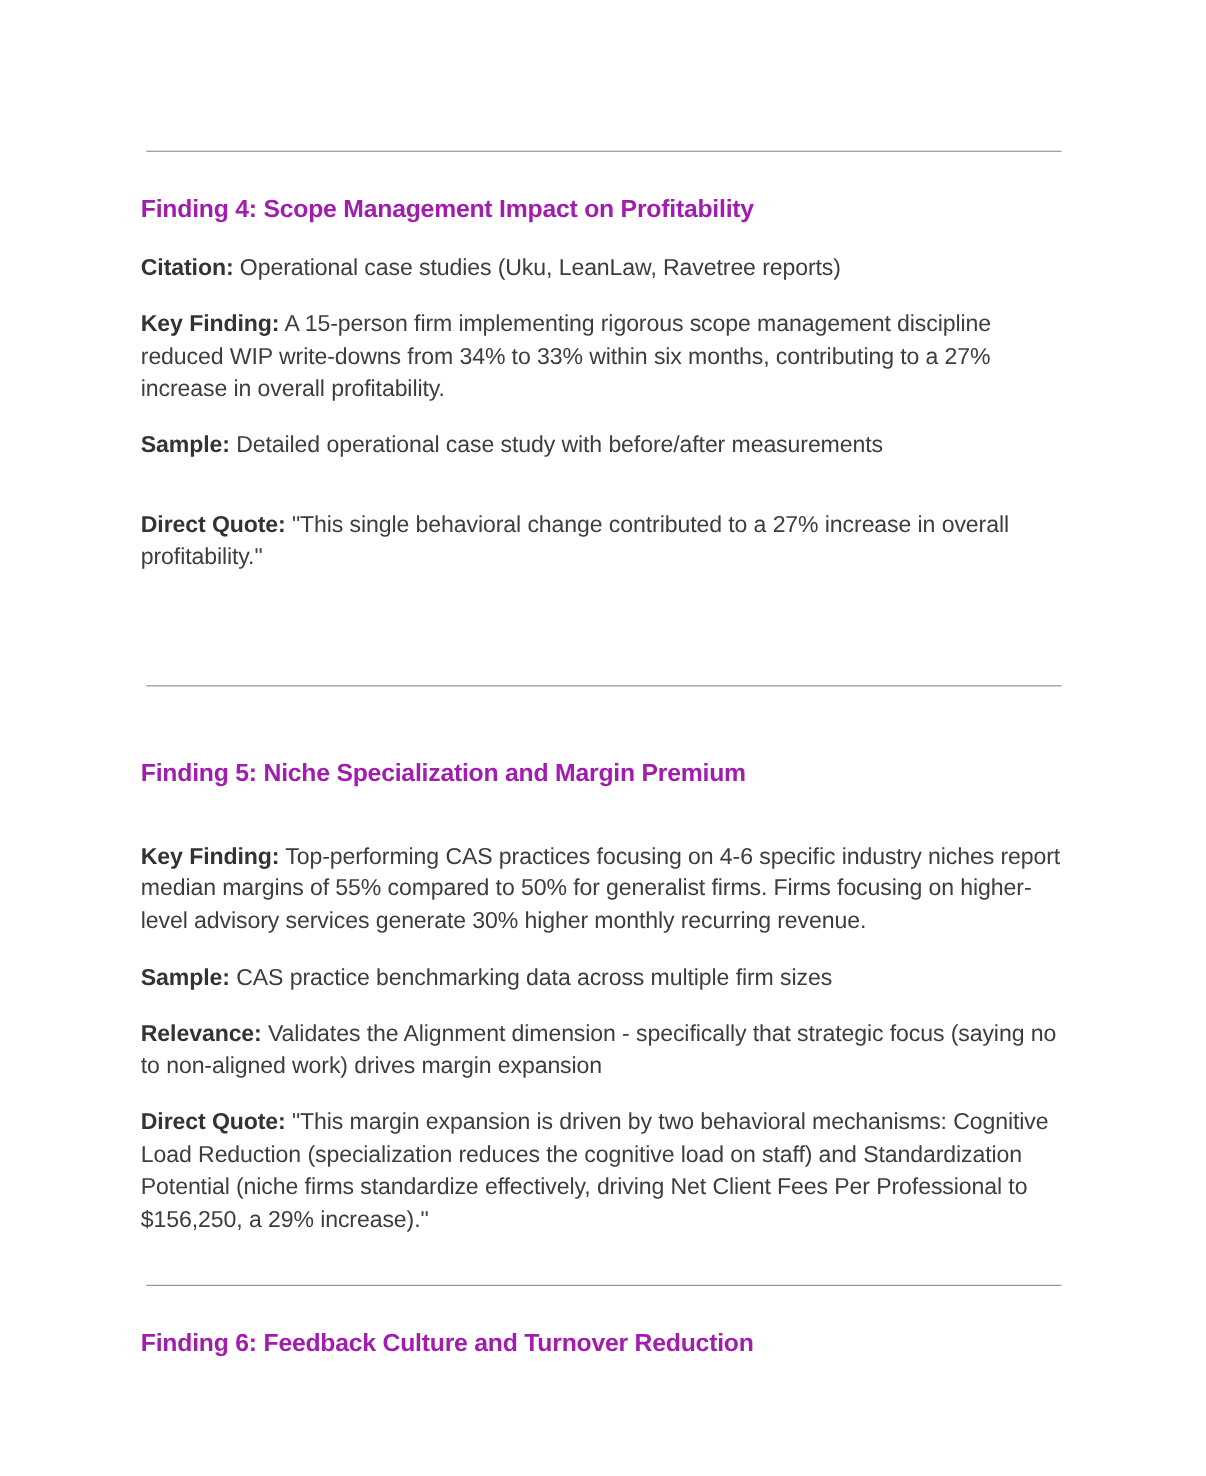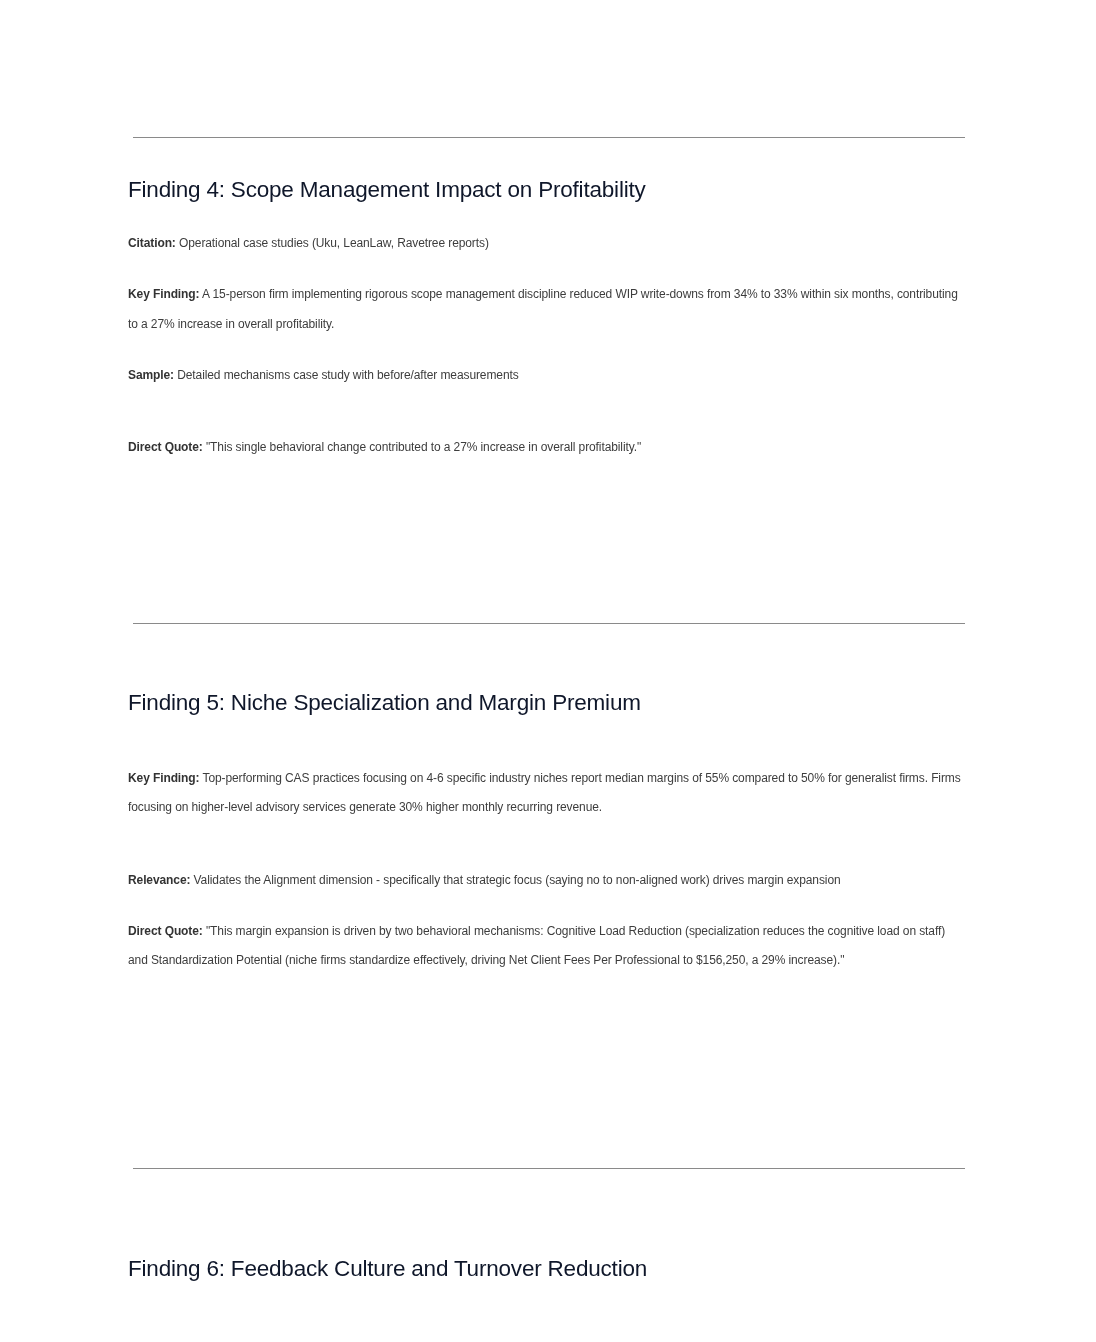--- a/index.html
+++ b/index.html
@@ -23,28 +23,28 @@
       border-top: 1px solid #8a8a8a;
     }
     .section {
       position: absolute;
       left: 128px;
       width: 838px;
     }
     h2 {
       margin: 0;
       font-size: 22.5px;
-      font-weight: normal;
-      color: #0f172a;
+      font-weight: bold;
+      color: #a21caf;
       letter-spacing: -0.2px;
       line-height: 28px;
     }
     p {
       margin: 0;
-      font-size: 12px;
+      font-size: 21px;
       line-height: 29.5px;
       color: #3d3d3d;
       letter-spacing: -0.1px;
     }
     p b {
       font-weight: bold;
       color: #333333;
     }
     .p-gap { height: 21.5px; }
     .h-gap { height: 25px; }
@@ -54,37 +54,38 @@
 
 <div class="rule" style="top:137px;"></div>
 
 <div class="section" style="top:176px;">
   <h2>Finding 4: Scope Management Impact on Profitability</h2>
   <div class="h-gap"></div>
   <p><b>Citation:</b> <span>Operational case studies (Uku, LeanLaw, Ravetree reports)</span></p>
   <div class="p-gap"></div>
   <p><b>Key Finding:</b> <span>A 15-person firm implementing rigorous scope management discipline reduced WIP write-downs from 34% to 33% within six months, contributing to a 27% increase in overall profitability.</span></p>
   <div class="p-gap"></div>
-  <p><b>Sample:</b> <span>Detailed mechanisms case study with before/after measurements</span></p>
+  <p><b>Sample:</b> <span>Detailed operational case study with before/after measurements</span></p>
   <div class="p-gap"></div>
   <div class="p-gap"></div>
   <p><b>Direct Quote:</b> <span>"This single behavioral change contributed to a 27% increase in overall profitability."</span></p>
 </div>
 
 <div class="rule" style="top:623px;"></div>
 
 <div class="section" style="top:689px;">
   <h2>Finding 5: Niche Specialization and Margin Premium</h2>
   <div class="h-gap"></div>
   <div class="p-gap"></div>
   <p><b>Key Finding:</b> <span>Top-performing CAS practices focusing on 4-6 specific industry niches report median margins of 55% compared to 50% for generalist firms. Firms focusing on higher-level advisory services generate 30% higher monthly recurring revenue.</span></p>
   <div class="p-gap"></div>
+  <p><b>Sample:</b> <span>CAS practice benchmarking data across multiple firm sizes</span></p>
   <div class="p-gap"></div>
   <p><b>Relevance:</b> <span>Validates the Alignment dimension - specifically that strategic focus (saying no to non-aligned work) drives margin expansion</span></p>
   <div class="p-gap"></div>
   <p><b>Direct Quote:</b> <span>"This margin expansion is driven by two behavioral mechanisms: Cognitive Load Reduction (specialization reduces the cognitive load on staff) and Standardization Potential (niche firms standardize effectively, driving Net Client Fees Per Professional to $156,250, a 29% increase)."</span></p>
 </div>
 
 <div class="rule" style="top:1168px;"></div>
 
-<div class="section" style="top:1207px;margin-top:48px;">
+<div class="section" style="top:1207px;">
   <h2>Finding 6: Feedback Culture and Turnover Reduction</h2>
 </div>
 
 </body></html>

